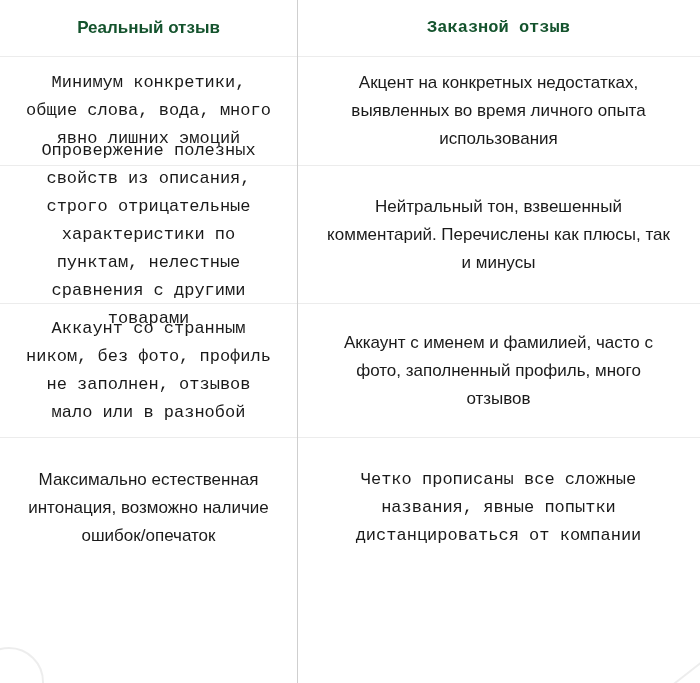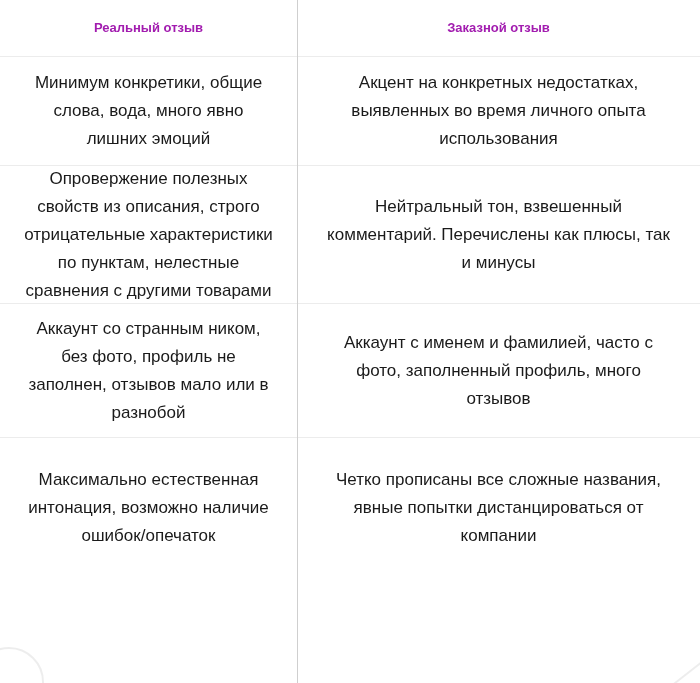--- a/index.html
+++ b/index.html
@@ -28,25 +28,25 @@
     display: flex;
     align-items: center;
     justify-content: center;
     text-align: center;
     font-size: 17px;
     line-height: 28px;
     font-weight: 400;
     border-bottom: 1px solid #ececec;
   }
   .cell.left  { padding: 0 26px; }
-  .cell.right { padding: 16px 22px; }
+  .cell.right { padding: 16px 22px; font-family: Liberation Mono, monospace; }
   .cell.header {
     font-weight: 700;
-    font-size: 13px;
-    color: #a21caf;
+    font-size: 17px;
+    color: #14532d;
   }
   .grid > .cell:nth-last-child(-n+2) { border-bottom: none; }
   .vdivider {
     position: absolute;
     left: 297px;
     top: 0;
     bottom: 0;
     width: 1px;
     background: #cfcfcf;
   }

